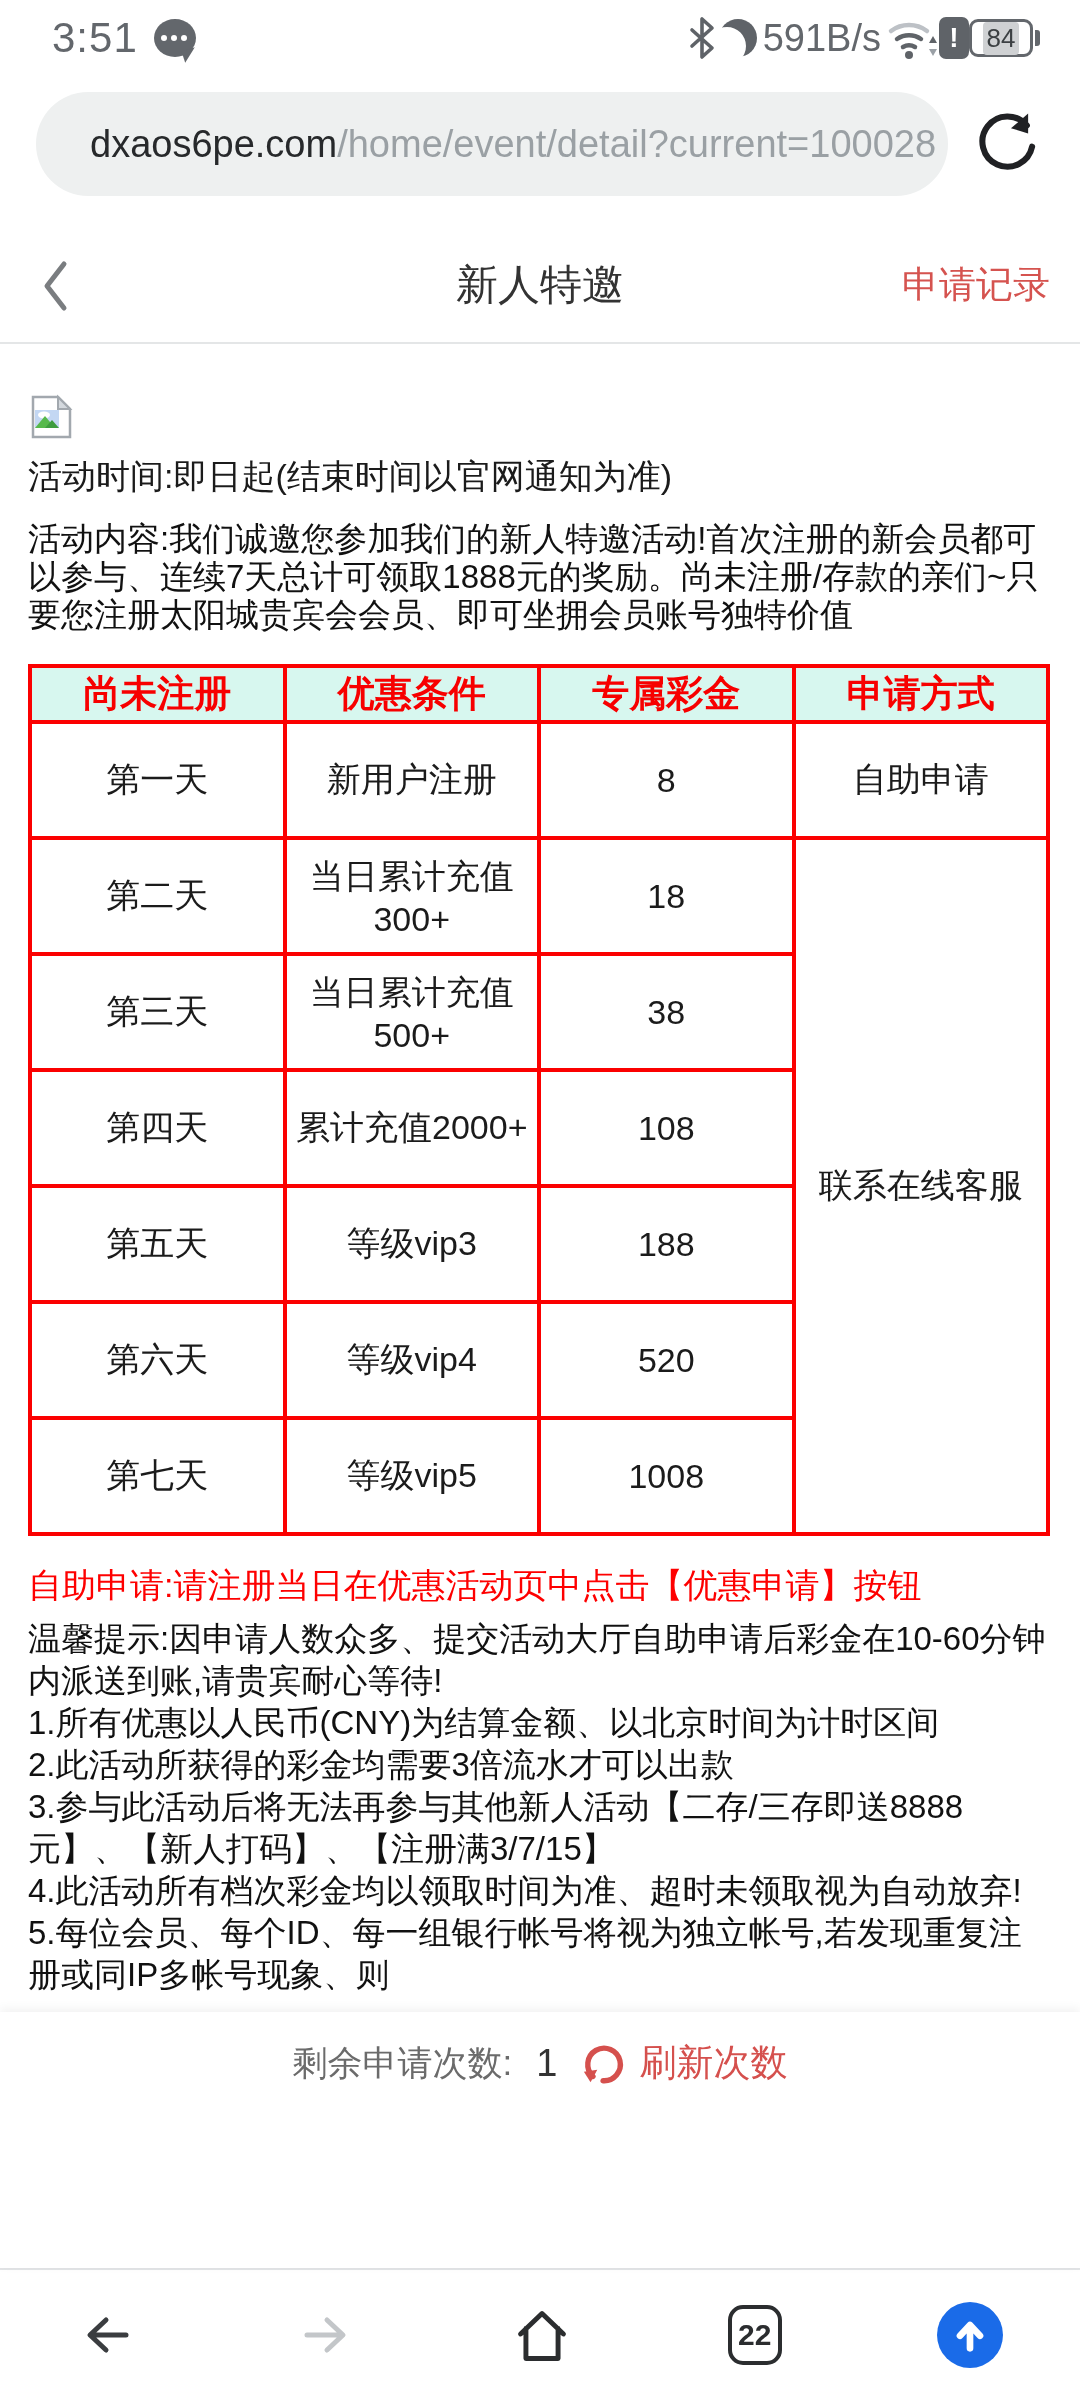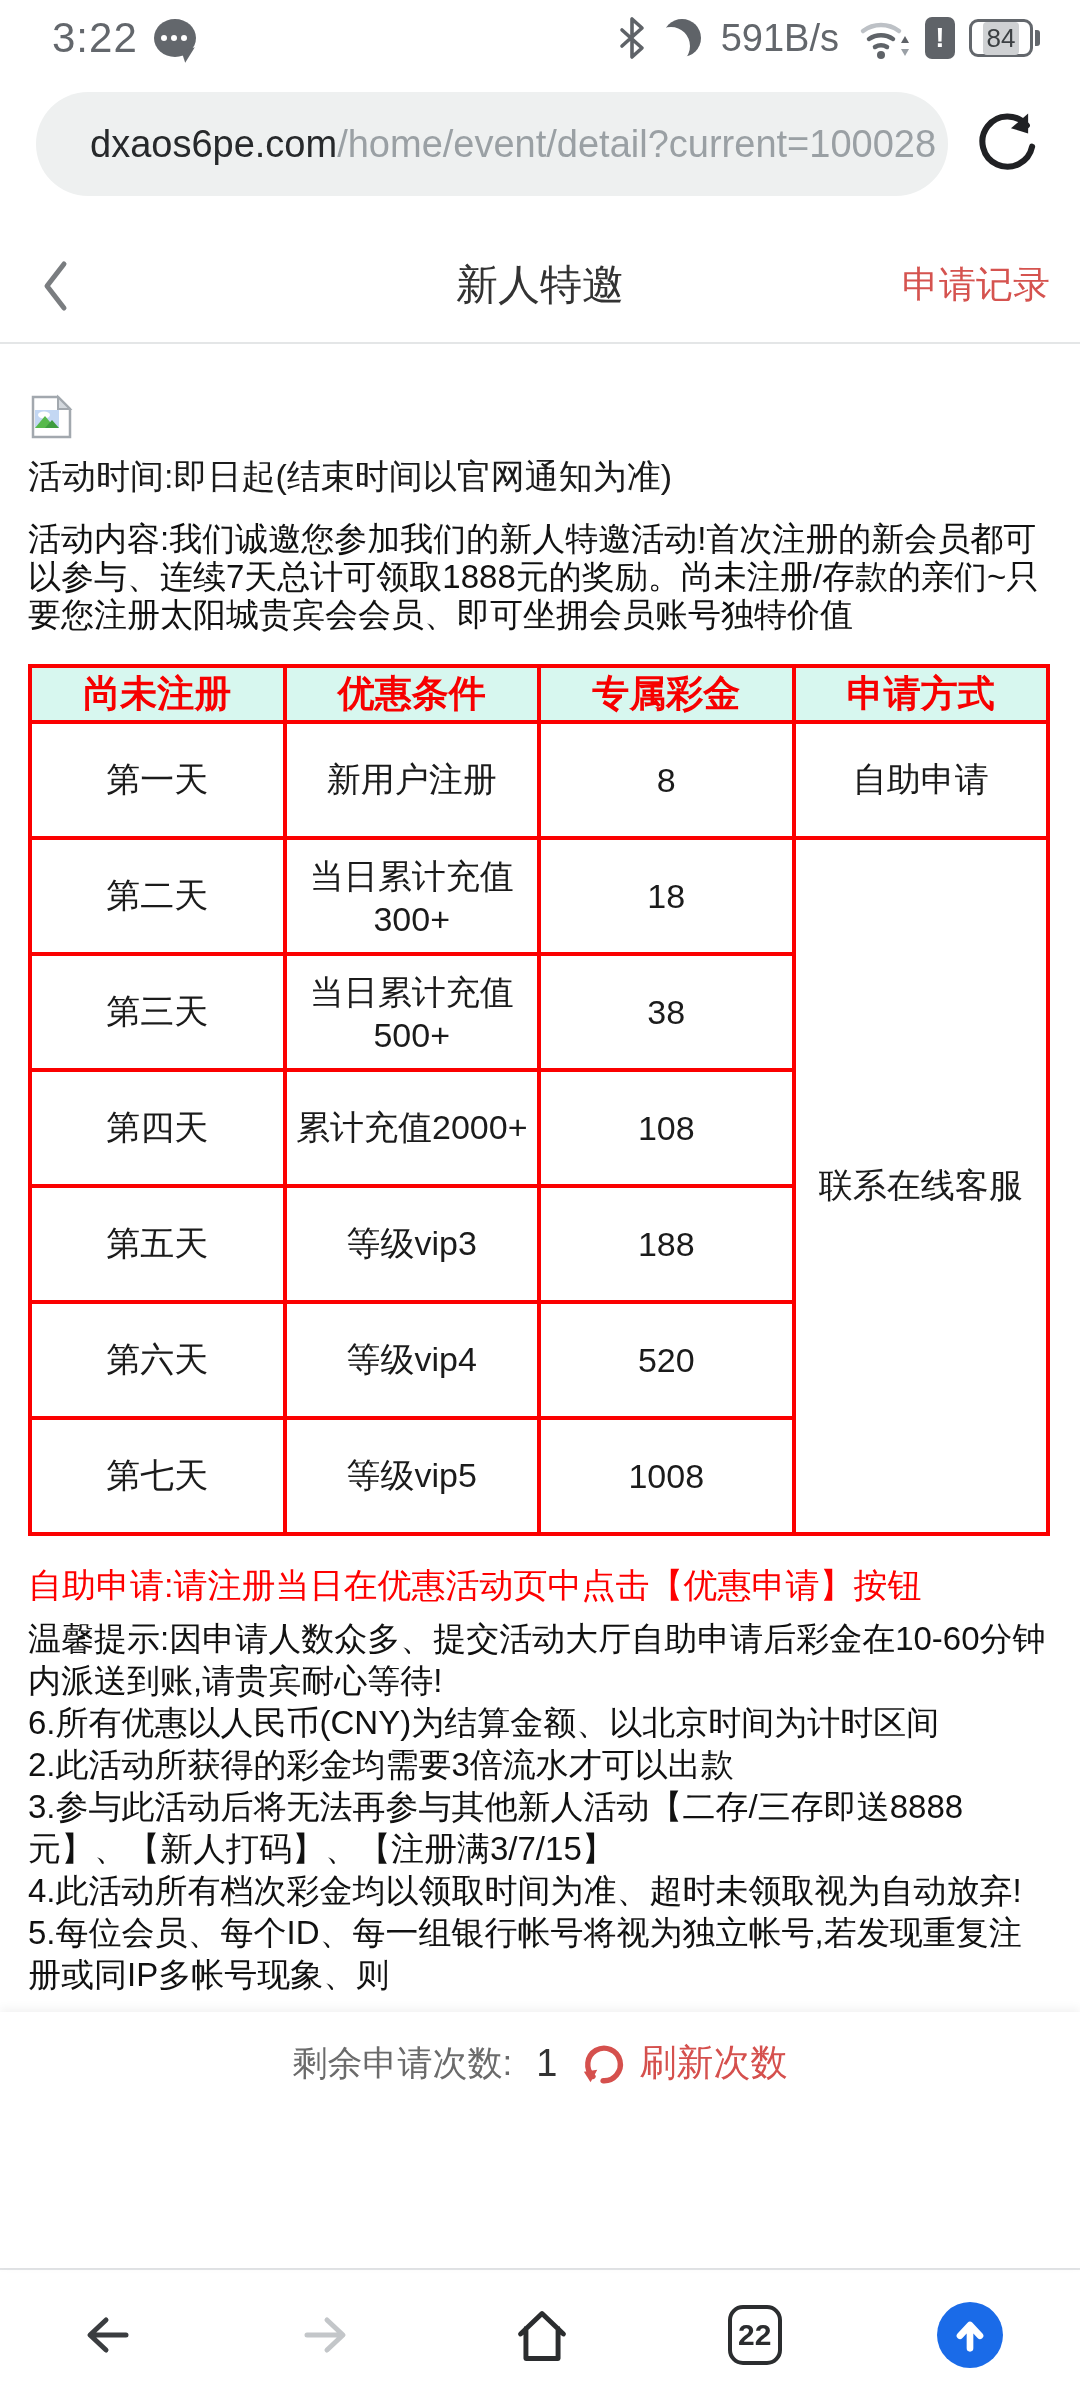--- a/index.html
+++ b/index.html
@@ -10,21 +10,21 @@
   
   .status-bar { position:absolute; top:0; left:0; width:1080px; height:66px;
     display:flex; align-items:center; justify-content:space-between; padding:10px 40px 0 52px; }
   .sb-left, .sb-right { display:flex; align-items:center; }
   .sb-time { font-size:42px; color:#63676c; letter-spacing:1px; }
   .bubble { position:relative; width:42px; height:38px; background:#63676c; border-radius:50%; margin-left:16px; }
   .bubble:after { content:""; position:absolute; right:-1px; bottom:-4px; width:0; height:0;
     border-left:14px solid #63676c; border-bottom:12px solid transparent; transform:rotate(-18deg); }
   .bubble .dots { position:absolute; top:16px; left:7px; display:flex; gap:4px; }
   .bubble .dots i { width:6px; height:6px; background:#fff; border-radius:50%; }
-  .sb-right { gap:14px; }
+  .sb-right { }
   .sb-speed { font-size:38px; color:#63676c; margin:0 6px; }
   .moon { width:38px; height:38px; border-radius:50%; box-shadow:inset -11px 8px 0 0 #5f6368; }
   .sim { width:30px; height:42px; background:#5f6368; border-radius:7px; color:#fff; font-size:28px; font-weight:bold;
     display:flex; align-items:center; justify-content:center; }
   .battery { display:flex; align-items:center; }
   .battery .shell { width:64px; height:38px; border:3px solid #63676c; border-radius:9px; display:flex; align-items:center; justify-content:center; background:#fff; }
   .battery .lvl { background:#cfd1d3; border-radius:4px; padding:1px 4px; font-size:26px; color:#3c4043; }
   .battery .nub { width:5px; height:16px; background:#63676c; border-radius:0 3px 3px 0; margin-left:2px; }
 
   
@@ -77,21 +77,21 @@
     display:flex; align-items:center; justify-content:center; font-size:30px; font-weight:bold; color:#2b2d2f; }
   .topfab { width:66px; height:66px; border-radius:50%; background:#1a6be8; display:flex; align-items:center; justify-content:center; }
 </style>
 </head>
 <body>
 
 <div class="screen">
 
   <div class="status-bar">
     <div class="sb-left">
-      <span class="sb-time">3:22</span>
+      <span class="sb-time">3:51</span>
       <span class="bubble">
           <span class="dots">
             <i></i>
             <i></i>
             <i></i>
           </span>
         </span>
     </div>
     <div class="sb-right">
       <svg width="34" height="46" viewBox="0 0 34 46">
@@ -200,21 +200,21 @@
           <td>等级vip5</td>
           <td>1008</td>
         </tr>
       </tbody>
     </table>
 
     <div class="notice">自助申请:请注册当日在优惠活动页中点击【优惠申请】按钮</div>
 
     <div class="notes">
       <div>温馨提示:因申请人数众多、提交活动大厅自助申请后彩金在10-60分钟内派送到账,请贵宾耐心等待!</div>
-      <div>6.所有优惠以人民币(CNY)为结算金额、以北京时间为计时区间</div>
+      <div>1.所有优惠以人民币(CNY)为结算金额、以北京时间为计时区间</div>
       <div>2.此活动所获得的彩金均需要3倍流水才可以出款</div>
       <div>3.参与此活动后将无法再参与其他新人活动【二存/三存即送8888元】、【新人打码】、【注册满3/7/15】</div>
       <div>4.此活动所有档次彩金均以领取时间为准、超时未领取视为自动放弃!</div>
       <div>5.每位会员、每个ID、每一组银行帐号将视为独立帐号,若发现重复注册或同IP多帐号现象、则</div>
     </div>
   </div>
 
   <div class="action-bar">
     <div class="count-row">
       <span class="count-label">剩余申请次数:</span>

